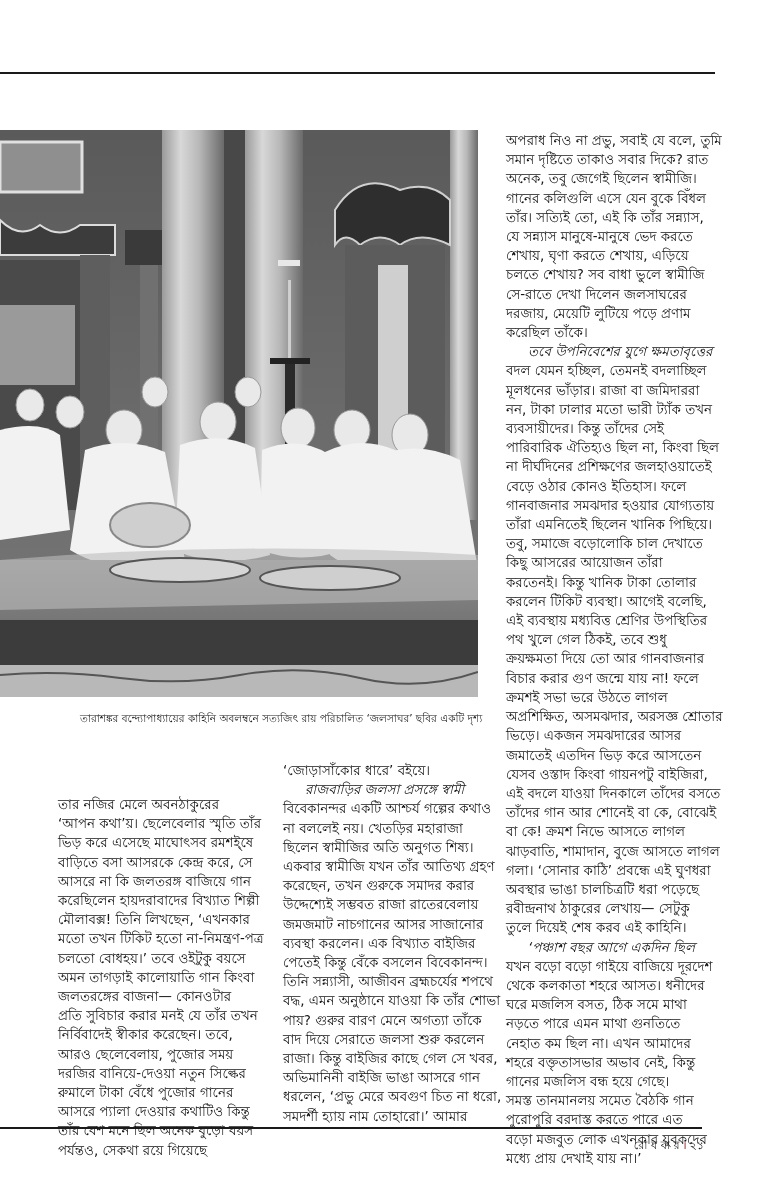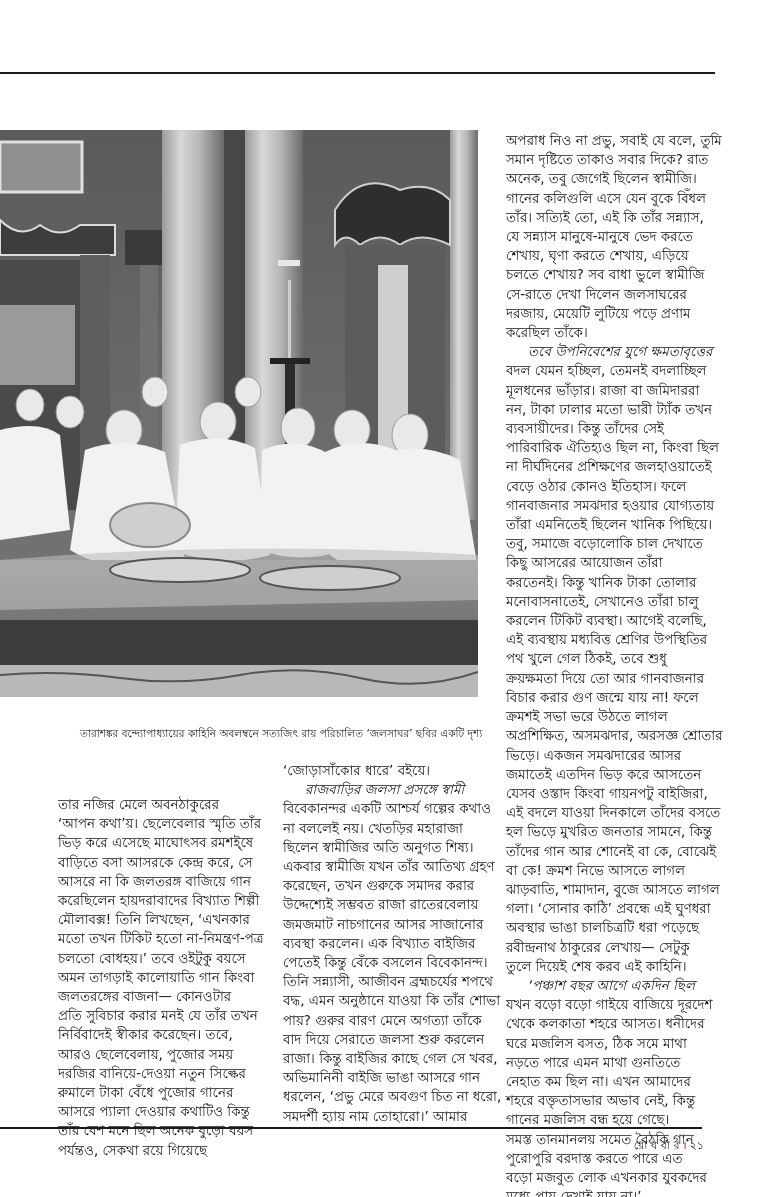--- a/index.html
+++ b/index.html
@@ -12,21 +12,21 @@
   #bottom-rule { top: 1127px; width: 702px; }
 
   #photo {
     position: absolute; left: 0; top: 130px; width: 478px; height: 567px; overflow: hidden;
     background: #6e6e6e;
   }
   #photo svg { display: block; width: 478px; height: 567px; }
 
   #caption {
     position: absolute; left: 80px; top: 711px; width: 420px;
-    font-size: 10.5px; line-height: 14px; color: #222; white-space: nowrap; margin-top: 15px;
+    font-size: 10.5px; line-height: 14px; color: #222; white-space: nowrap;
   }
 
   .col {
     position: absolute; font-size: 13.4px; line-height: 19.2px; color: #141414;
   }
   .col .line { display: block; white-space: nowrap; }
   .col .indent { padding-left: 22px; font-style: italic; }
   #col-left { left: 58px; top: 795px; width: 205px; }
   #col-mid { left: 283px; top: 761px; width: 210px; }
   #col-right { left: 506px; top: 131px; width: 215px; }
@@ -178,33 +178,31 @@
     <span class="line">নন, টাকা ঢালার মতো ভারী ট্যাঁক তখন</span>
     <span class="line">ব্যবসায়ীদের। কিন্তু তাঁদের সেই</span>
     <span class="line">পারিবারিক ঐতিহ্যও ছিল না, কিংবা ছিল</span>
     <span class="line">না দীর্ঘদিনের প্রশিক্ষণের জলহাওয়াতেই</span>
     <span class="line">বেড়ে ওঠার কোনও ইতিহাস। ফলে</span>
     <span class="line">গানবাজনার সমঝদার হওয়ার যোগ্যতায়</span>
     <span class="line">তাঁরা এমনিতেই ছিলেন খানিক পিছিয়ে।</span>
     <span class="line">তবু, সমাজে বড়োলোকি চাল দেখাতে</span>
     <span class="line">কিছু আসরের আয়োজন তাঁরা</span>
     <span class="line">করতেনই। কিন্তু খানিক টাকা তোলার</span>
-    <span class="line">মনোবাসনাতেই, সেখানেও তাঁরা চালু</span>
     <span class="line">করলেন টিকিট ব্যবস্থা। আগেই বলেছি,</span>
     <span class="line">এই ব্যবস্থায় মধ্যবিত্ত শ্রেণির উপস্থিতির</span>
     <span class="line">পথ খুলে গেল ঠিকই, তবে শুধু</span>
     <span class="line">ক্রয়ক্ষমতা দিয়ে তো আর গানবাজনার</span>
     <span class="line">বিচার করার গুণ জন্মে যায় না! ফলে</span>
     <span class="line">ক্রমশই সভা ভরে উঠতে লাগল</span>
     <span class="line">অপ্রশিক্ষিত, অসমঝদার, অরসজ্ঞ শ্রোতার</span>
     <span class="line">ভিড়ে। একজন সমঝদারের আসর</span>
     <span class="line">জমাতেই এতদিন ভিড় করে আসতেন</span>
     <span class="line">যেসব ওস্তাদ কিংবা গায়নপটু বাইজিরা,</span>
     <span class="line">এই বদলে যাওয়া দিনকালে তাঁদের বসতে</span>
-    <span class="line">হল ভিড়ে মুখরিত জনতার সামনে, কিন্তু</span>
     <span class="line">তাঁদের গান আর শোনেই বা কে, বোঝেই</span>
     <span class="line">বা কে! ক্রমশ নিভে আসতে লাগল</span>
     <span class="line">ঝাড়বাতি, শামাদান, বুজে আসতে লাগল</span>
     <span class="line">গলা। ‘সোনার কাঠি’ প্রবন্ধে এই ঘুণধরা</span>
     <span class="line">অবস্থার ভাঙা চালচিত্রটি ধরা পড়েছে</span>
     <span class="line">রবীন্দ্রনাথ ঠাকুরের লেখায়— সেটুকু</span>
     <span class="line">তুলে দিয়েই শেষ করব এই কাহিনি।</span>
     <span class="line indent">‘পঞ্চাশ বছর আগে একদিন ছিল</span>
     <span class="line">যখন বড়ো বড়ো গাইয়ে বাজিয়ে দূরদেশ</span>
     <span class="line">থেকে কলকাতা শহরে আসত। ধনীদের</span>

